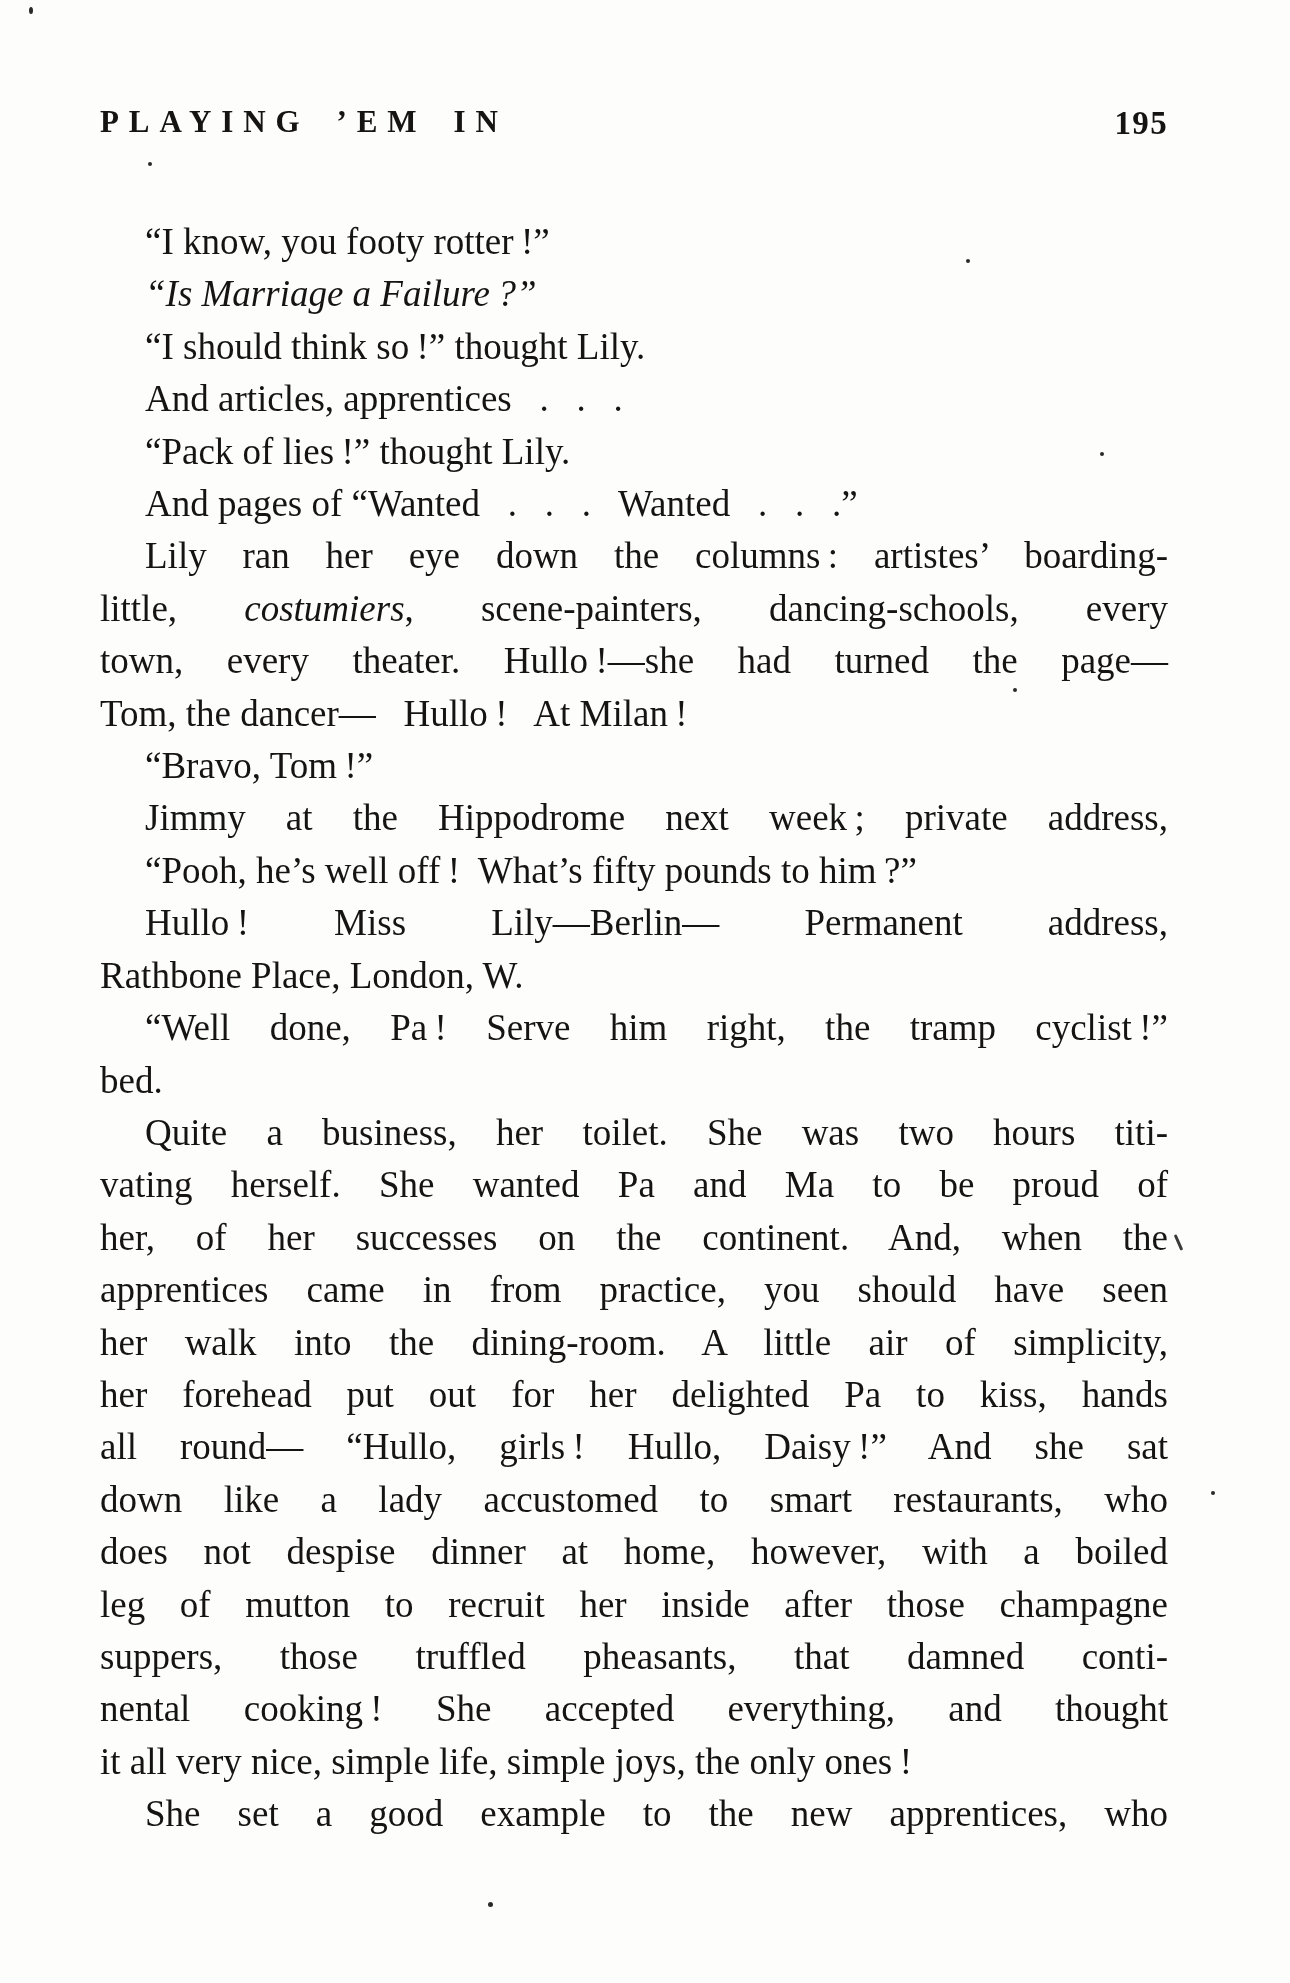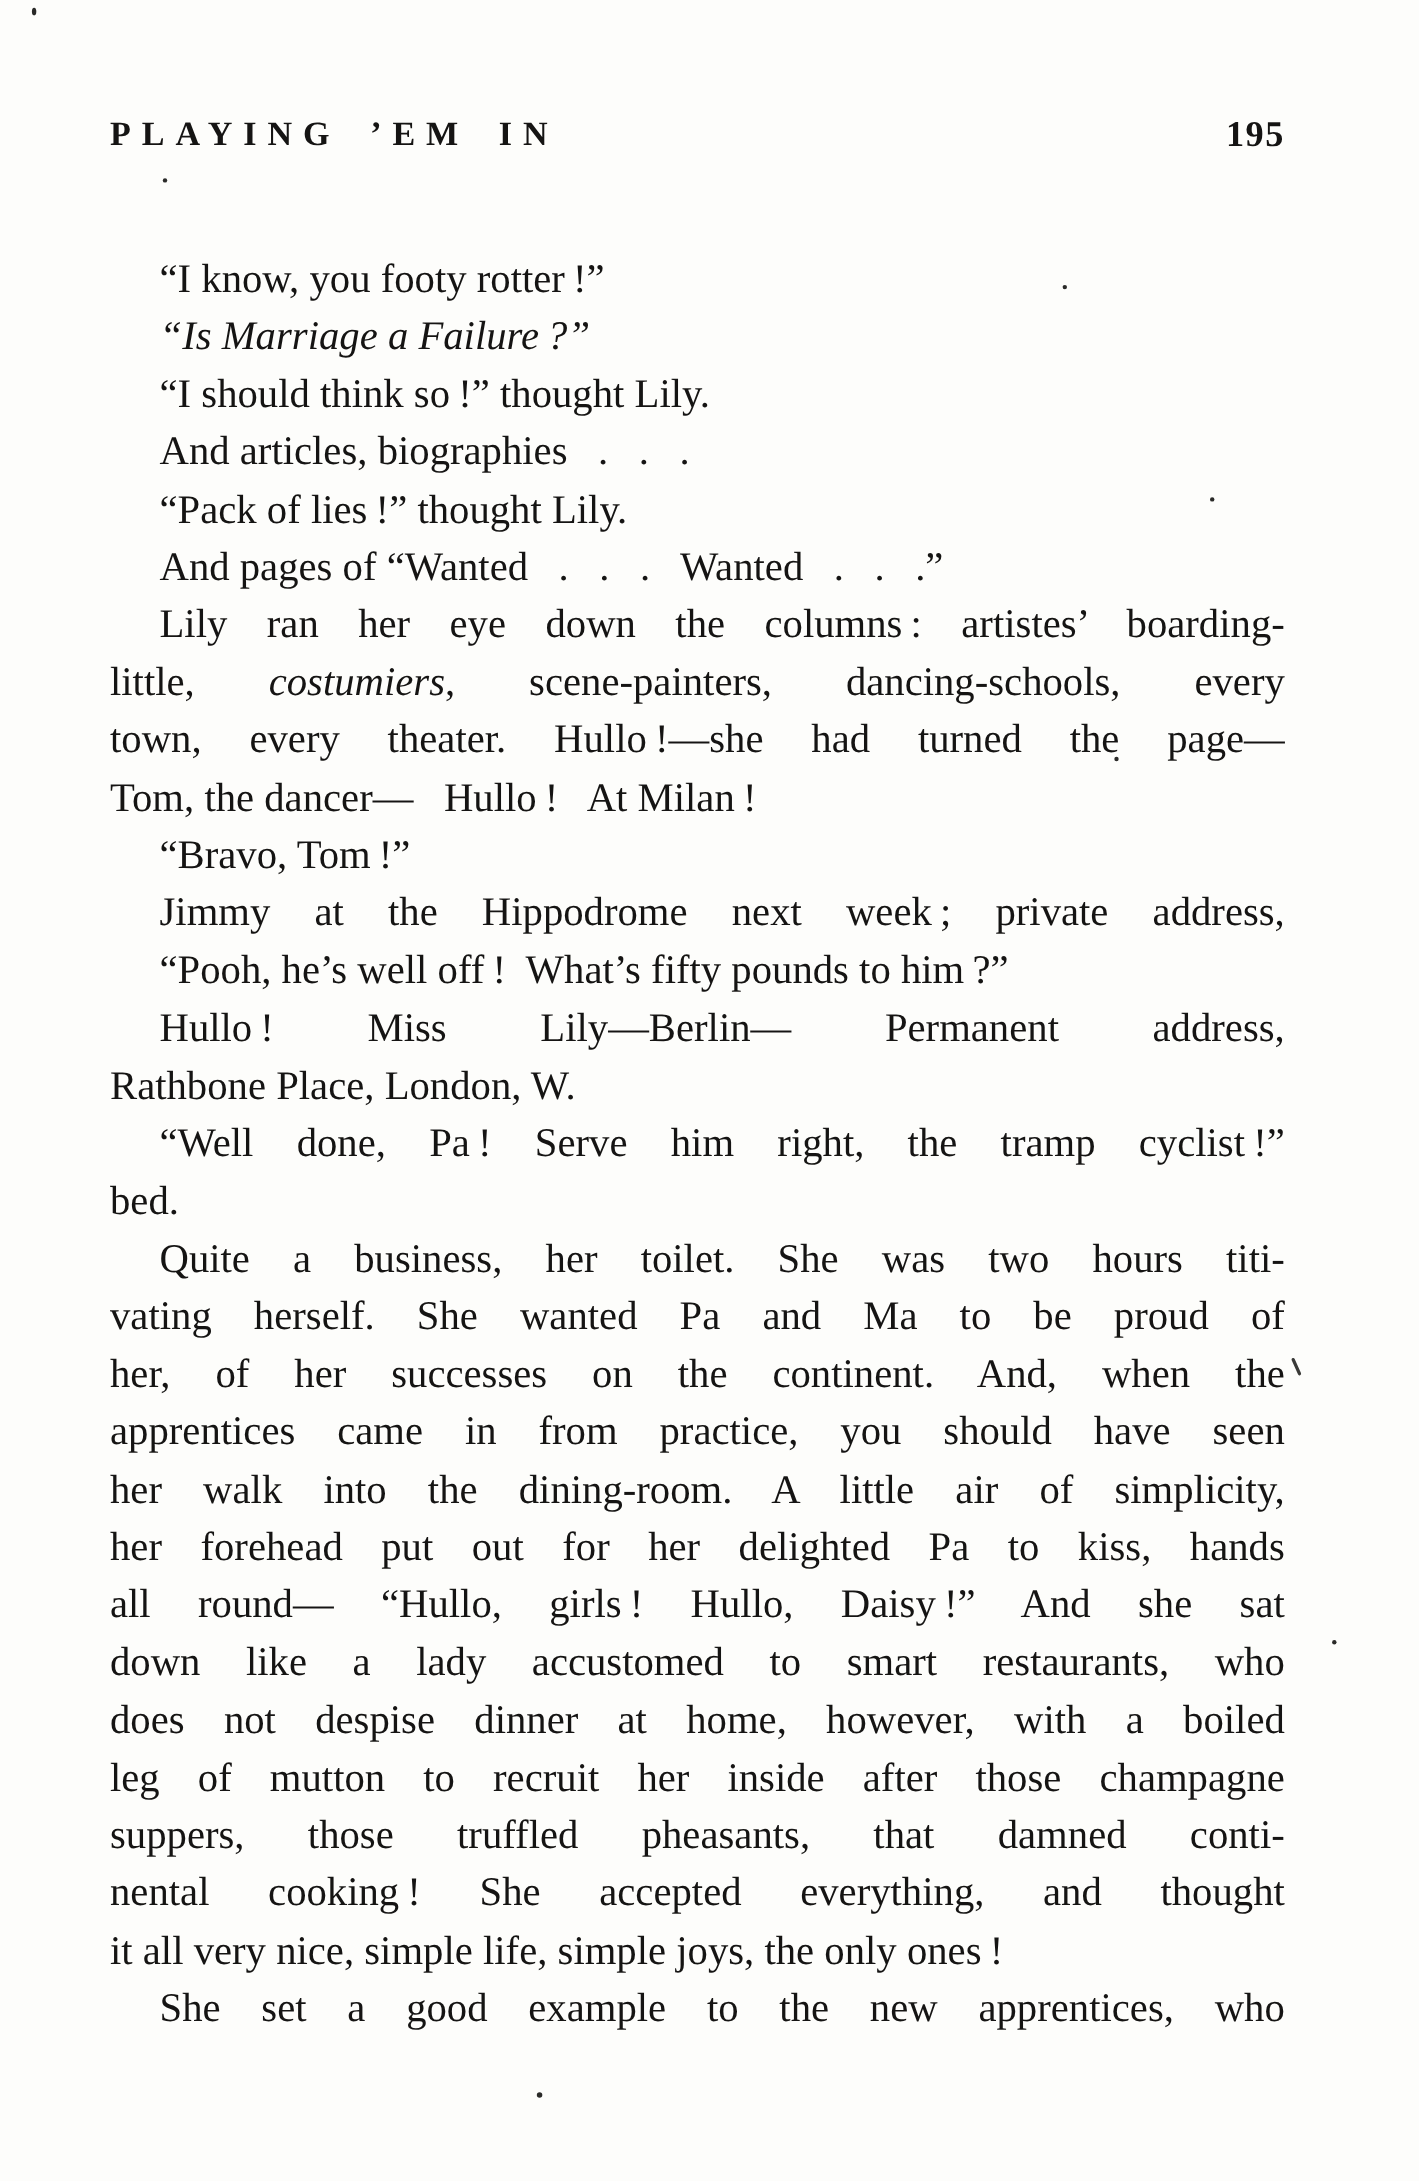--- a/index.html
+++ b/index.html
@@ -40,21 +40,21 @@
   .page-number {
     position: absolute;
     right: 0;
     top: 1px;
     font-size: 33px;
     font-weight: bold;
     letter-spacing: 0.04em;
   }
   .text-block {
     position: absolute;
-    top: 228px;
+    top: 216px;
     left: 100px;
     width: 1068px;
     font-size: 37px;
     line-height: 52.4px;
   }
   .line {
     white-space: pre-wrap;
     text-align: left;
     overflow: visible;
   }
@@ -92,21 +92,21 @@
 
   <div class="running-header">
     <div class="running-title">PLAYING ’EM IN</div>
     <div class="page-number">195</div>
   </div>
 
   <div class="text-block">
       <div class="line indent"><span>“I know, you footy rotter !”</span></div>
       <div class="line indent"><span class="italic">“Is Marriage a Failure ?”</span></div>
       <div class="line indent"><span>“I should think so !” thought Lily.</span></div>
-      <div class="line indent"><span>And articles, biographies   .   .   .</span></div>
+      <div class="line indent"><span>And articles, apprentices   .   .   .</span></div>
       <div class="line indent"><span>“Pack of lies !” thought Lily.</span></div>
       <div class="line indent"><span>And pages of “Wanted   .   .   .   Wanted   .   .   .”</span></div>
       <div class="line indent justify"><span>Lily ran her eye down the columns : artistes’ boarding-</span></div>
       <div class="line justify"><span>little, </span><span class="italic">costumiers</span><span>, scene-painters, dancing-schools, every</span></div>
       <div class="line justify"><span>town, every theater.  Hullo !—she had turned the page—</span></div>
       <div class="line"><span>Tom, the dancer—   Hullo !   At Milan !</span></div>
       <div class="line indent"><span>“Bravo, Tom !”</span></div>
       <div class="line indent justify"><span>Jimmy at the Hippodrome next week ; private address,</span></div>
       <div class="line indent"><span>“Pooh, he’s well off !  What’s fifty pounds to him ?”</span></div>
       <div class="line indent justify"><span>Hullo !  Miss Lily—Berlin—  Permanent address,</span></div>

